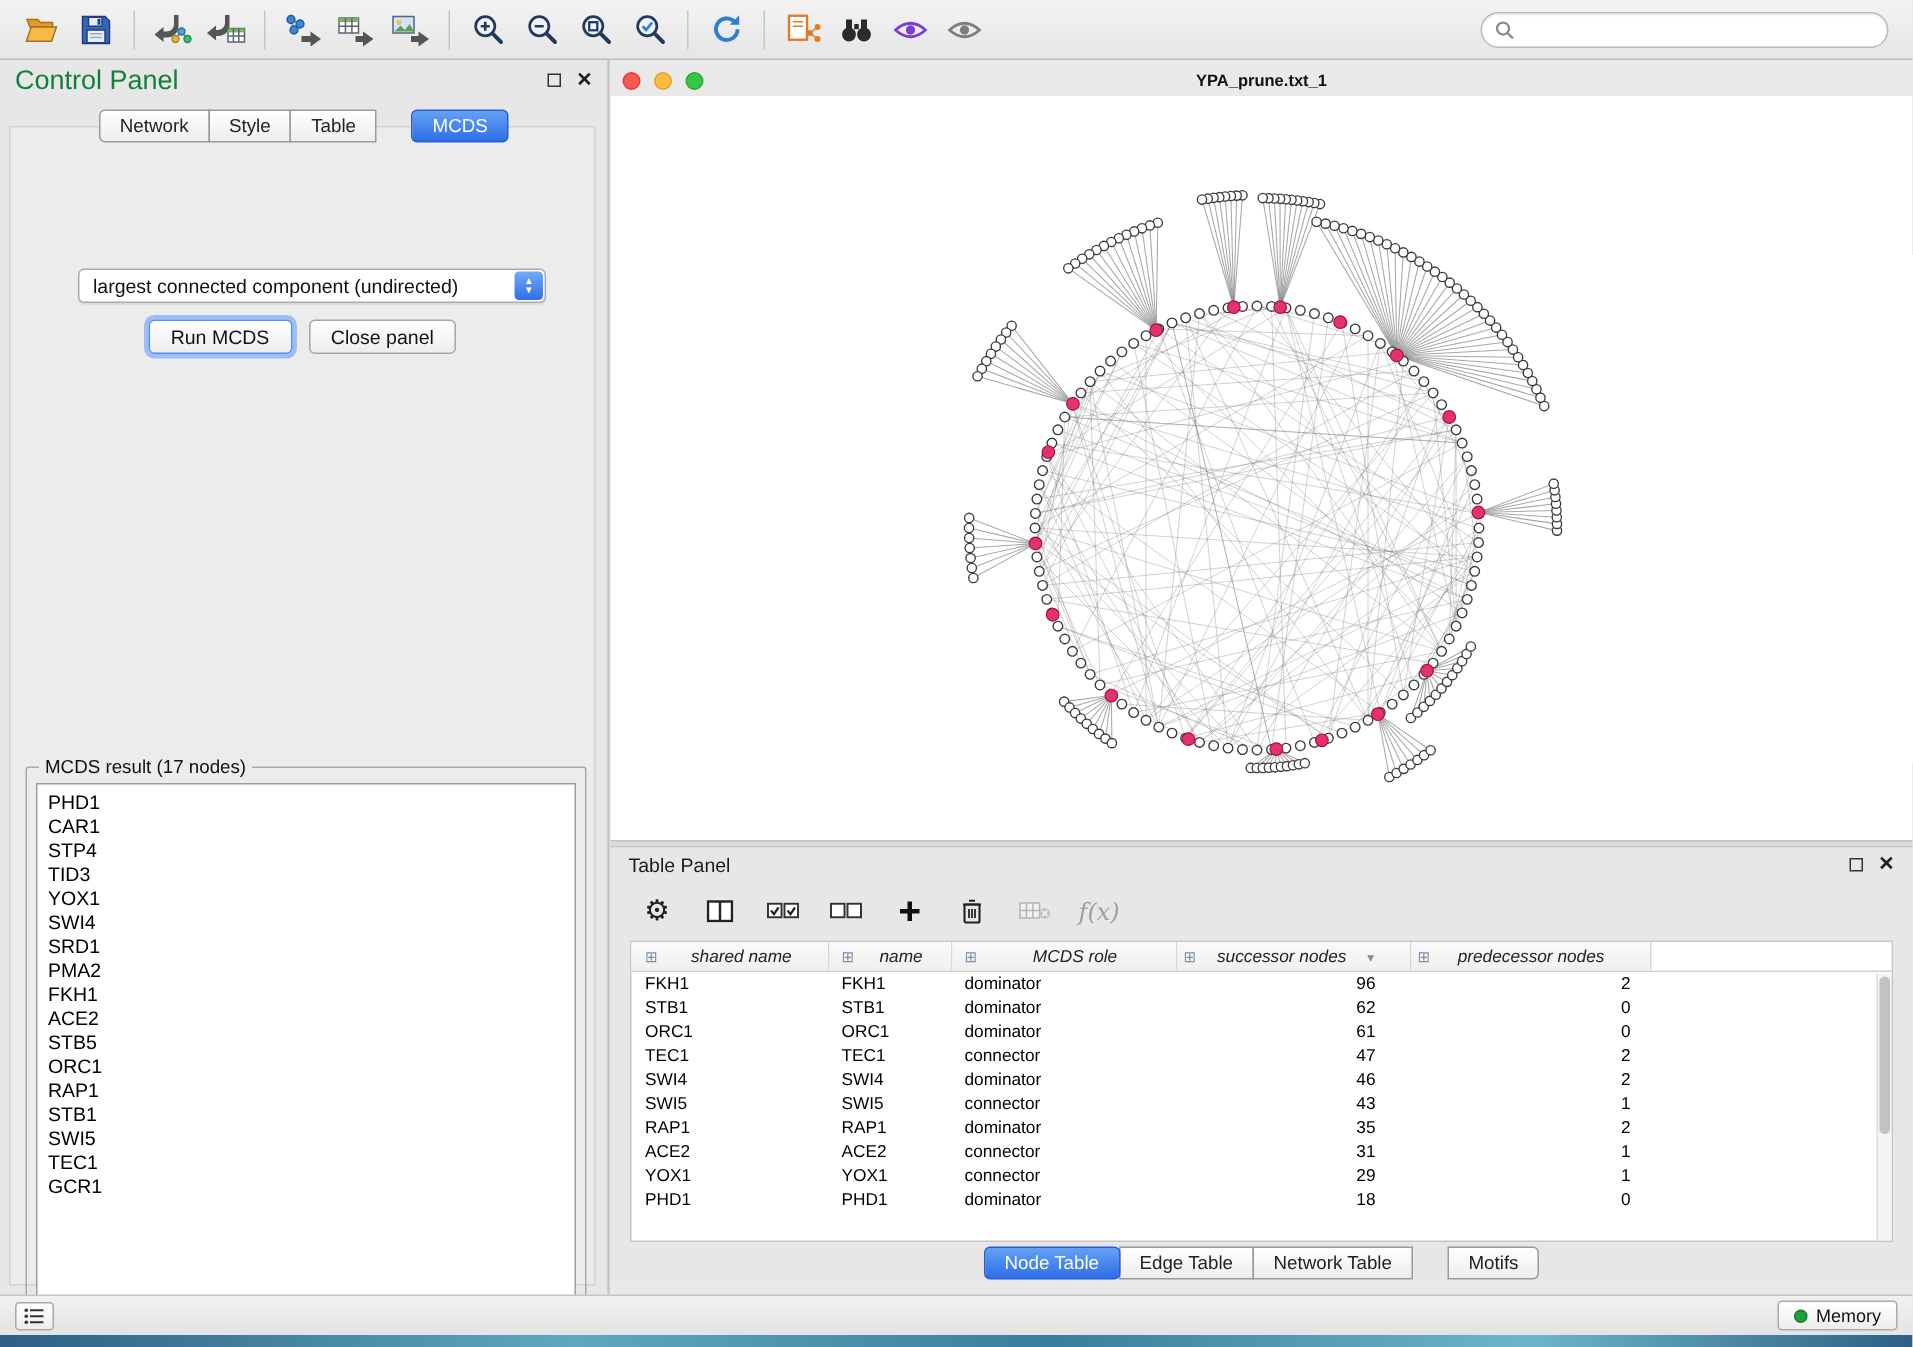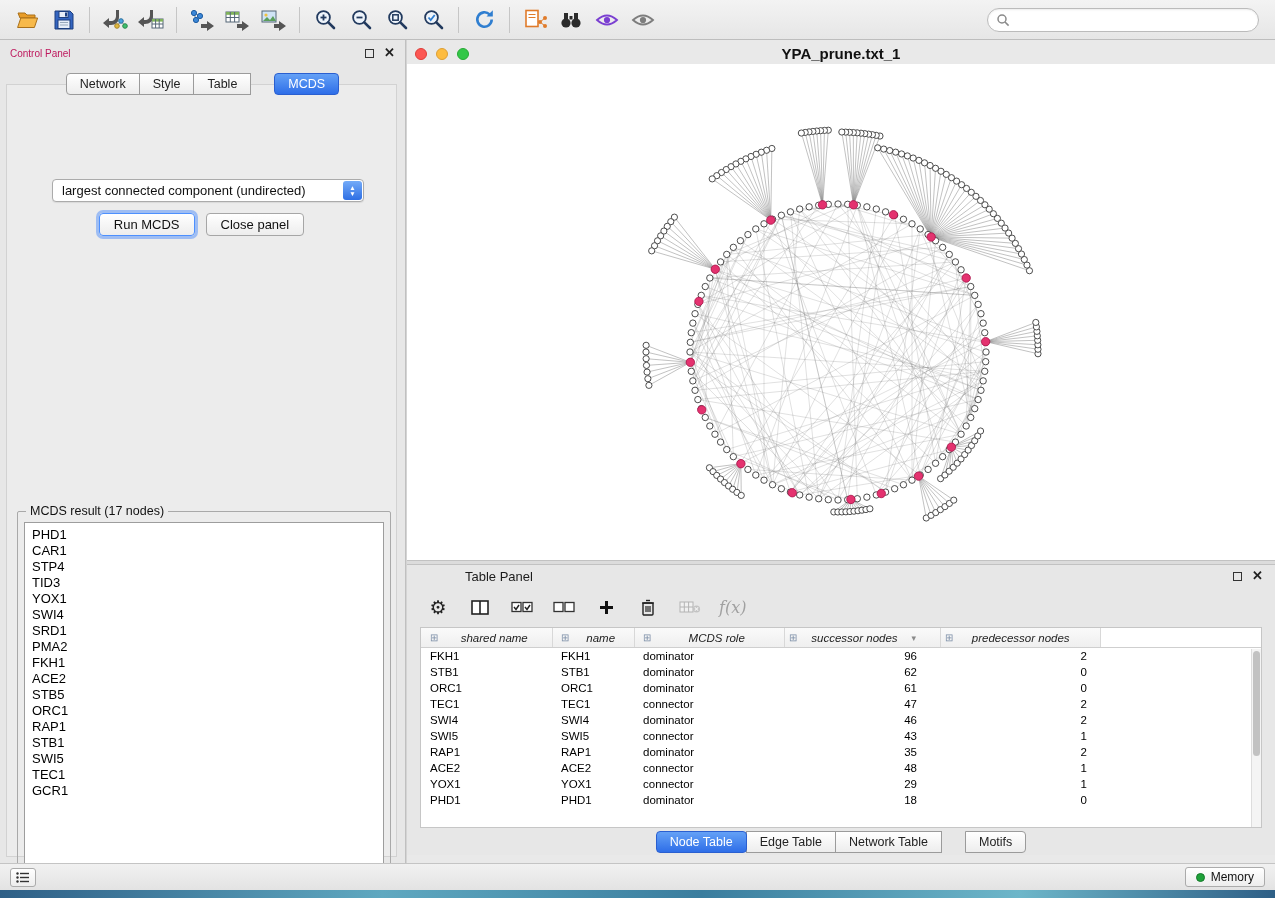--- a/index.html
+++ b/index.html
@@ -14,21 +14,21 @@
   .tbtn { width:36px; height:32px; display:flex; align-items:center; justify-content:center; border-radius:4px; }
   .tsep { width:1px; height:26px; background:#c6c6c6; margin:0 7px; }
   .toolbar-spacer { flex:1; }
   .searchbox { width:272px; height:24px; background:#fff; border:1px solid #bbb; border-radius:12px;
     display:flex; align-items:center; padding:0 8px; margin-right:6px; box-shadow:inset 0 1px 2px rgba(0,0,0,.08); }
   .searchbox input { border:none; outline:none; flex:1; font-size:12px; font-family:"Liberation Sans",sans-serif; background:transparent; }
 
   
   .control-panel { position:absolute; left:0; top:40px; width:405px; height:823px; background:#e7e7e7; }
   .cp-header { position:absolute; left:0; top:0; width:100%; height:26px; display:flex; align-items:center; padding:0 10px; }
-  .cp-title { font-size:10px; color:#be185d; }
+  .cp-title { font-size:18px; color:#15803d; }
   .panel-winbtns { margin-left:auto; display:flex; align-items:center; gap:10px; }
   .float-btn { width:9px; height:9px; border:1.5px solid #333; background:transparent; }
   .close-btn { font-size:13px; font-weight:bold; color:#222; line-height:10px; }
   .cp-pane { position:absolute; left:6px; right:8px; top:44px; bottom:6px; background:#ececec; border:1px solid #d2d2d2; }
   .seg { display:inline-flex; }
   .seg .tab { padding:3px 13px; font-size:12.5px; color:#222; background:linear-gradient(#ffffff,#ededed);
     border:1px solid #9b9b9b; margin-left:-1px; position:relative; }
   .seg .tab:first-child { border-radius:4px 0 0 4px; margin-left:0; }
   .seg .tab:last-child { border-radius:0 4px 4px 0;margin-left:23px; }
   .seg .tab.active { background:linear-gradient(#64a1f6,#2e6ee8); color:#fff; border-color:#2a5fd0; border-radius:4px; z-index:2; }
@@ -53,28 +53,28 @@
   .splitter-v { position:absolute; left:405px; top:40px; width:2px; height:823px; background:#d4d4d4; border-left:1px solid #c0c0c0; }
   .right-area { position:absolute; left:407px; top:40px; width:868px; height:823px; background:#e9e9e9; }
 
   
   .net-titlebar { position:absolute; left:0; top:4px; width:100%; height:20px; background:#e9e9e9; }
   .traffic { position:absolute; left:8px; top:4px; display:flex; gap:9px; }
   .light { width:12px; height:12px; border-radius:50%; }
   .light.red { background:#fc5753; border:1px solid #df3e39; }
   .light.yellow { background:#fdbc40; border:1px solid #de9f34; }
   .light.green { background:#33c748; border:1px solid #27aa35; }
-  .net-title { width:100%; text-align:center; font-size:15px; font-weight:bold; color:#111; line-height:20px; }
+  .net-title { width:100%; text-align:center; font-size:11px; font-weight:bold; color:#111; line-height:20px; }
   .net-canvas { position:absolute; left:0; top:24px; width:868px; height:496px; background:#fff; }
 
   
   .splitter-h { position:absolute; left:0; top:520px; width:100%; height:5px; background:#dcdcdc; border-top:1px solid #c2c2c2; border-bottom:1px solid #c2c2c2; }
   .table-panel { position:absolute; left:0; top:525px; width:868px; height:290px; background:#e7e7e7; }
   .tp-header { position:absolute; left:0; top:0; width:100%; height:22px; display:flex; align-items:center; padding:0 12px; }
-  .tp-title { font-size:13px; color:#1c1c1c;margin-left:46px; }
+  .tp-title { font-size:13px; color:#1c1c1c; }
   .tp-toolbar { position:absolute; left:10px; top:24px; height:36px; display:flex; align-items:center; gap:16px; padding:0 8px; }
   .ttbtn { min-width:26px; height:26px; display:flex; align-items:center; justify-content:center; }
   .gear-glyph { font-size:19px; color:#222; }
   .fx { font-family:"DejaVu Serif","Liberation Serif",serif; font-style:italic; font-size:16px; color:#a0a0a0; }
   .tp-table { position:absolute; left:13px; right:13px; top:62px; height:201px; background:#fff; border:1px solid #c6c6c6; overflow:hidden; }
   .thead { display:flex; height:20px; border-bottom:1px solid #cfcfcf; background:#fff; }
   .th { background:linear-gradient(#fafafa,#efefef); border-right:1px solid #d8d8d8; display:flex; align-items:center;
         font-size:11.5px; color:#222; padding:0 4px; }
   .thicon { font-size:10px; color:#7d8fa8; margin-right:2px; }
   .thlabel { flex:1; text-align:center;font-style:italic; }
@@ -988,21 +988,21 @@
               <div class="td c0">RAP1</div>
               <div class="td c1">RAP1</div>
               <div class="td c2">dominator</div>
               <div class="td c3">35</div>
               <div class="td c4">2</div>
             </div>
             <div class="tr">
               <div class="td c0">ACE2</div>
               <div class="td c1">ACE2</div>
               <div class="td c2">connector</div>
-              <div class="td c3">48</div>
+              <div class="td c3">31</div>
               <div class="td c4">1</div>
             </div>
             <div class="tr">
               <div class="td c0">YOX1</div>
               <div class="td c1">YOX1</div>
               <div class="td c2">connector</div>
               <div class="td c3">29</div>
               <div class="td c4">1</div>
             </div>
             <div class="tr">

